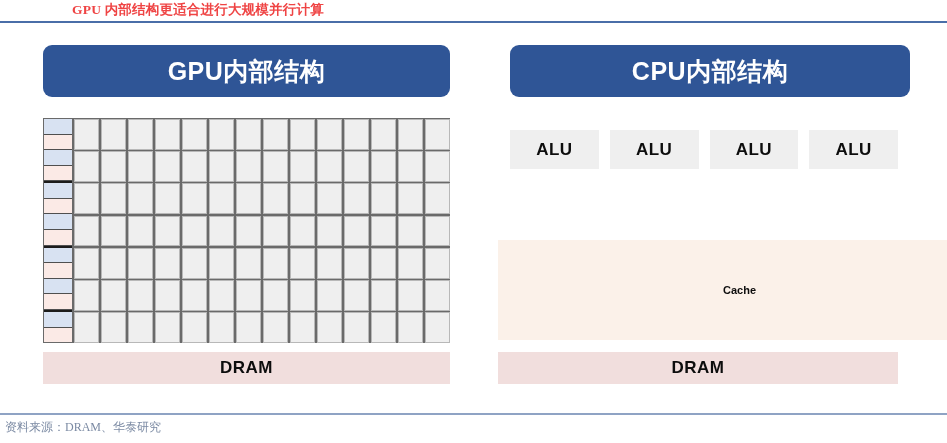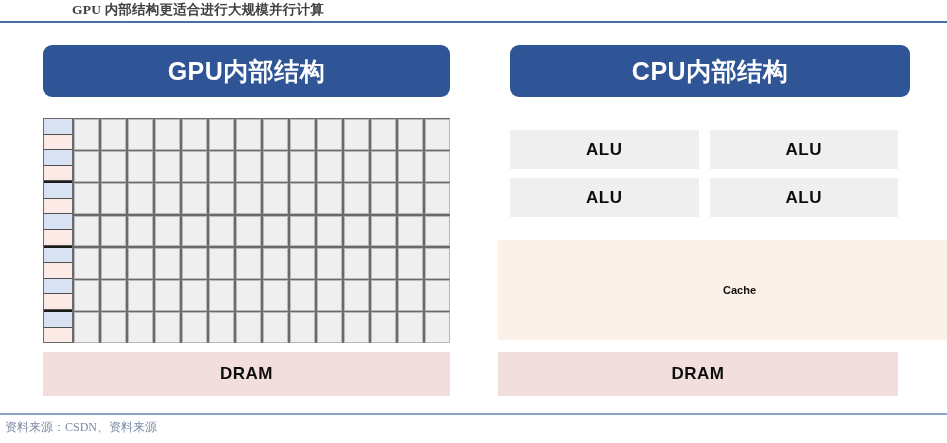--- a/index.html
+++ b/index.html
@@ -15,21 +15,21 @@
     overflow: hidden;
   }
 
   
   .slide-title {
     position: absolute;
     left: 72px;
     top: 1px;
     font-size: 13.5px;
     font-weight: bold;
-    color: #404040;
+    color: #ef4444;
     letter-spacing: 0.2px;
     white-space: nowrap;
     font-family: "Liberation Serif", "DejaVu Serif", serif;
   }
   .title-rule {
     position: absolute;
     left: 0;
     top: 21px;
     width: 947px;
     height: 2px;
@@ -96,21 +96,21 @@
   }
   .gpu-cell {
     background: #efefef;
     border: 0.5px solid #b8b8b8;
     box-sizing: border-box;
   }
 
   
   .dram-bar {
     position: absolute;
-    height: 44px;
+    height: 32px;
     background: #f1dedd;
     display: flex;
     align-items: center;
     justify-content: center;
     font-size: 17px;
     font-weight: bold;
     color: #0d0d0d;
     letter-spacing: 0.5px;
   }
   .dram-left  { left: 43px;  top: 352px; width: 407px; }
@@ -133,21 +133,21 @@
     align-items: center;
     justify-content: center;
     font-size: 17px;
     font-weight: bold;
     color: #0d0d0d;
   }
   .cpu-alu-grid {
     flex: 1 1 auto;
     margin-left: 12px;
     display: grid;
-    grid-template-columns: 1fr 1fr;
+    grid-template-columns: 1fr 1fr 1fr 1fr;
     grid-template-rows: 1fr 1fr;
     column-gap: 11px;
     row-gap: 9px;
   }
   .cpu-alu {
     background: #efefef;
     display: flex;
     align-items: center;
     justify-content: center;
     font-size: 17px;
@@ -331,13 +331,13 @@
     <div class="cpu-alu">ALU</div>
     <div class="cpu-alu">ALU</div>
   </div>
 </div>
 
 <div class="cpu-cache">Cache</div>
 
 <div class="dram-bar dram-right">DRAM</div>
 
 <div class="footer-rule"></div>
-<div class="footer-text">资料来源：CSDN、资料来源</div>
+<div class="footer-text">资料来源：DRAM、华泰研究</div>
 
 </body></html>

